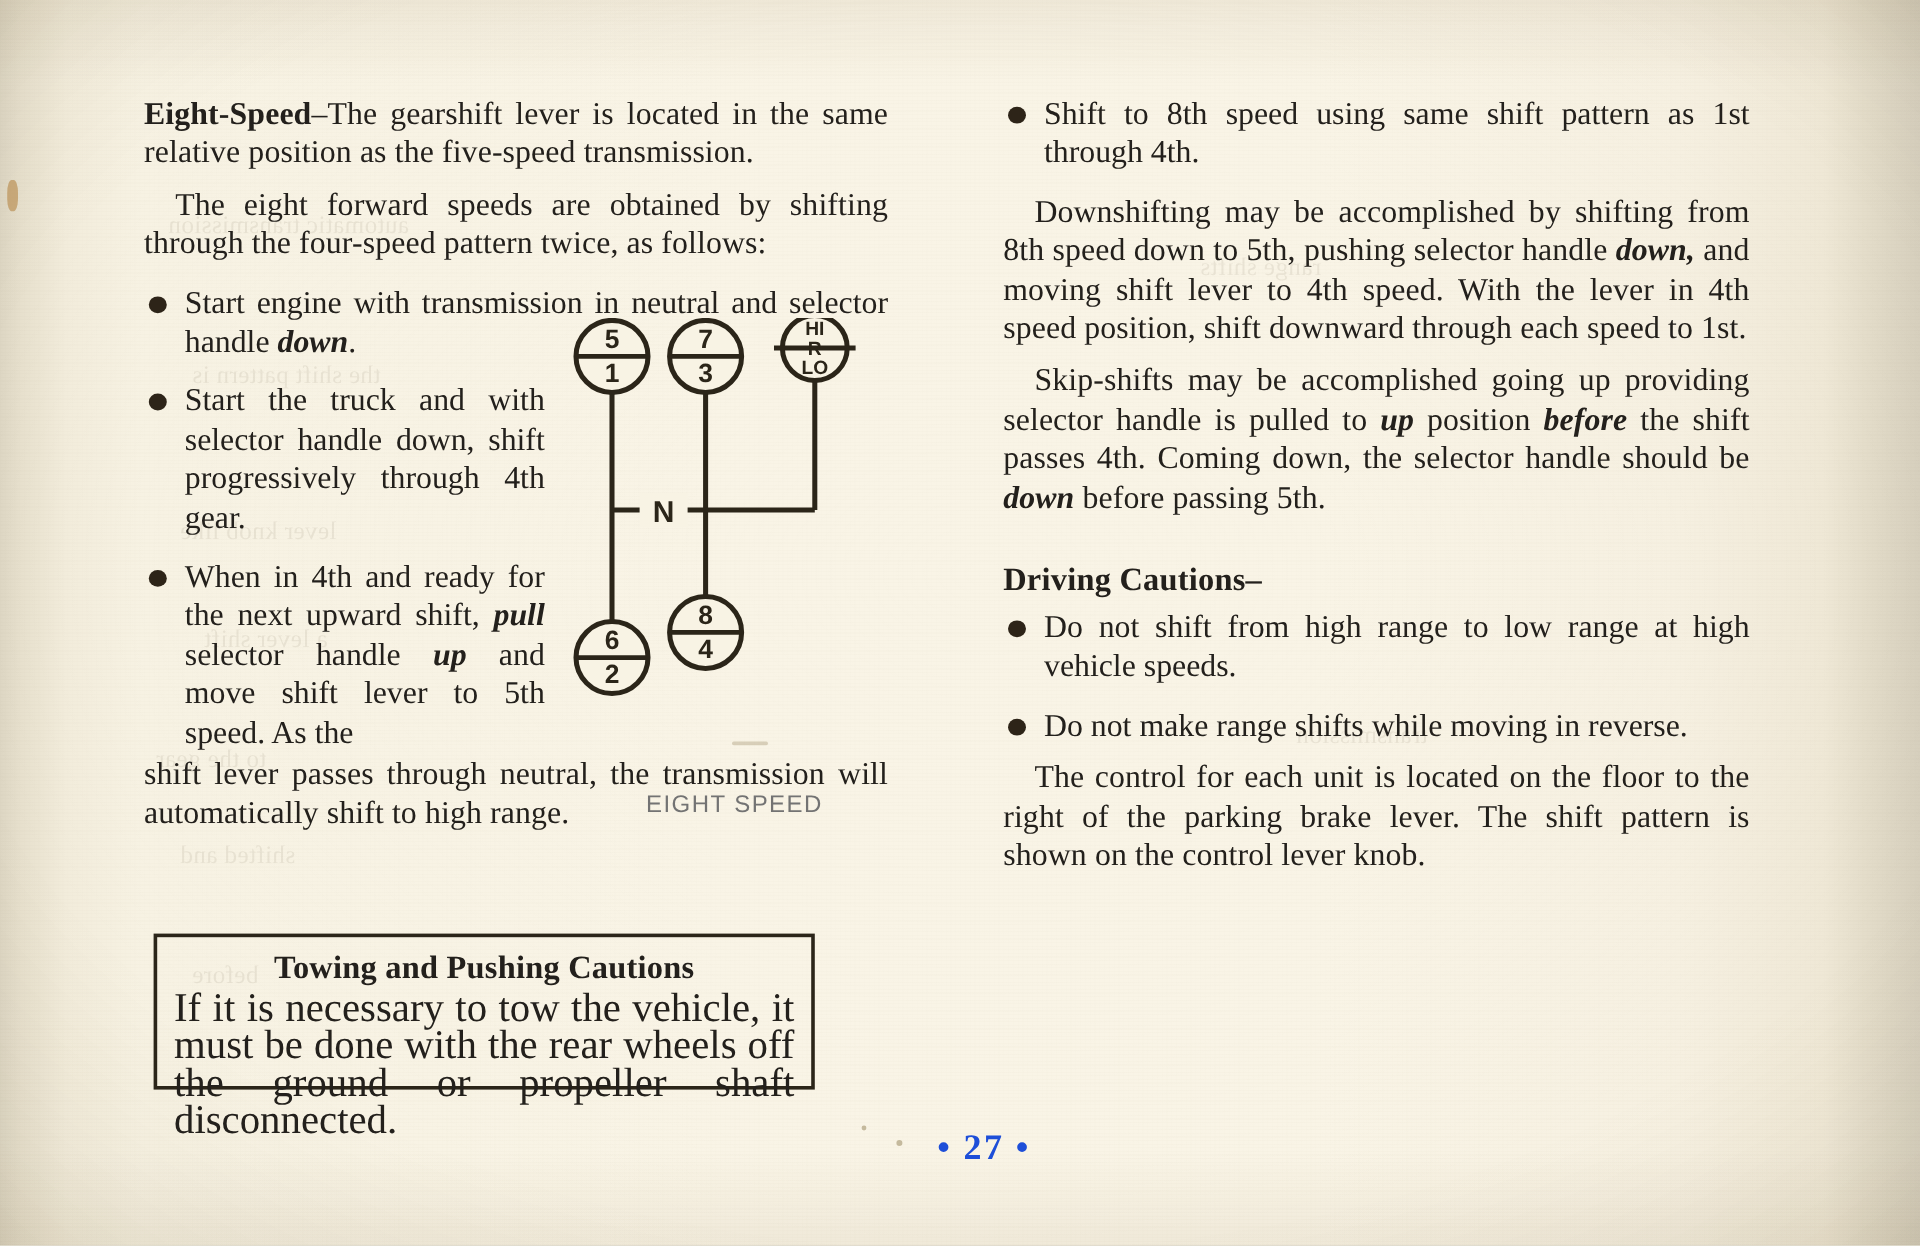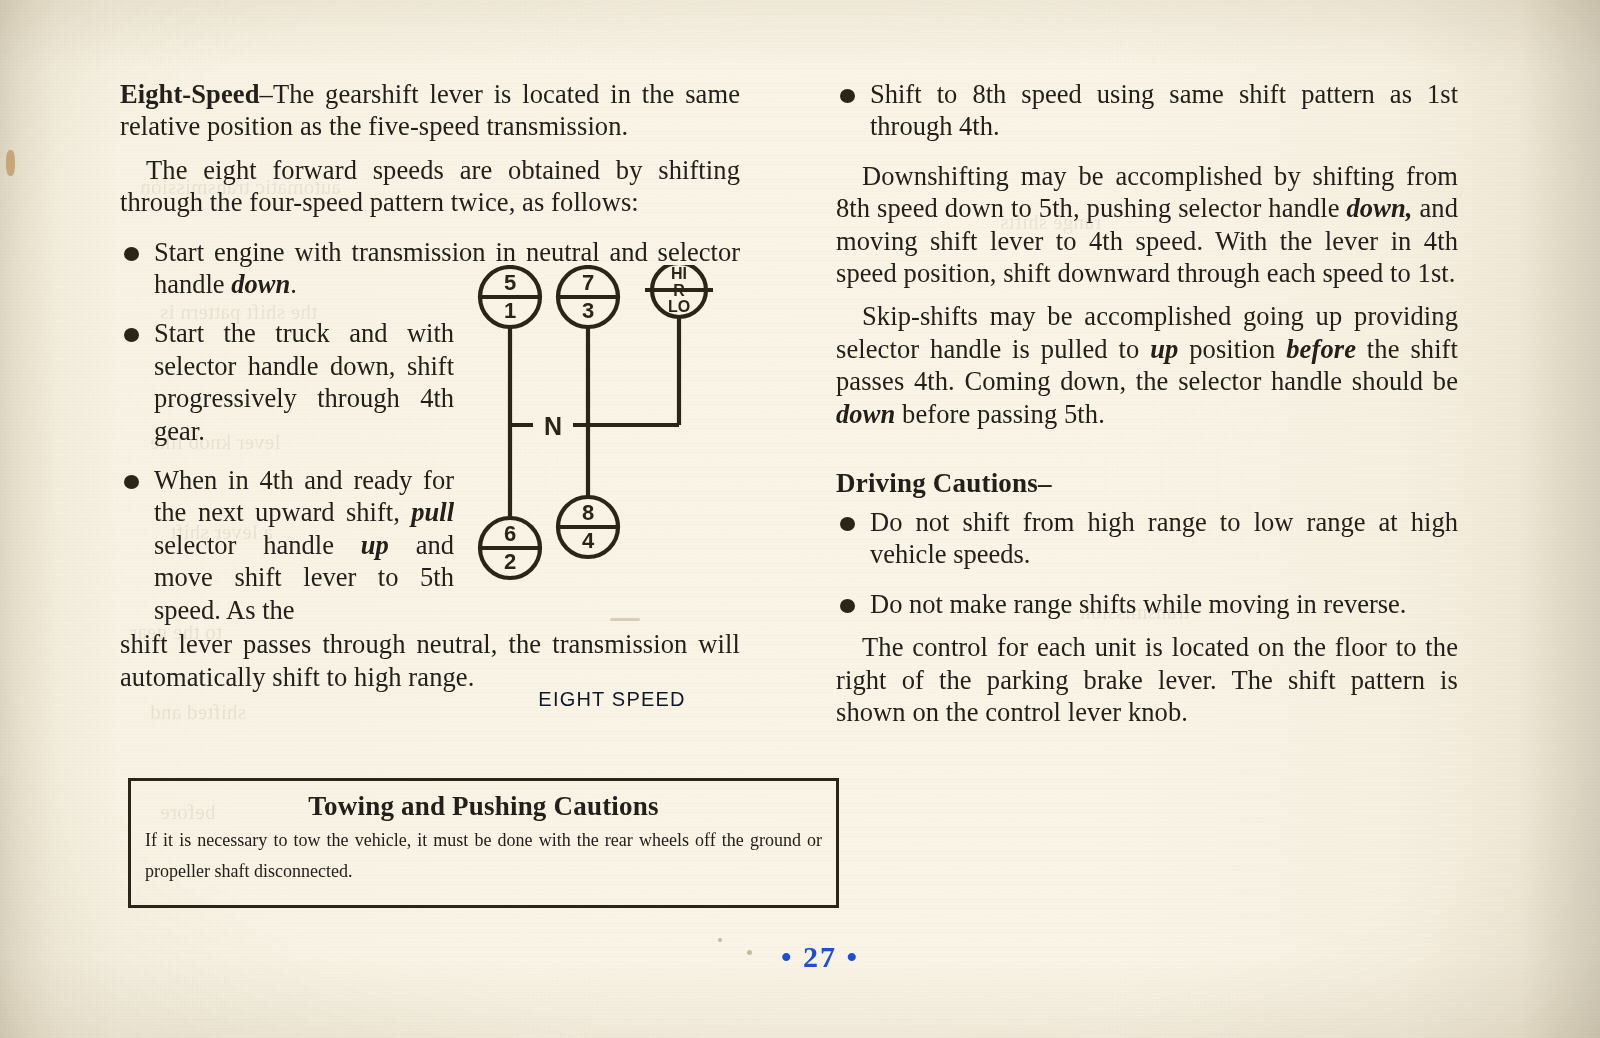--- a/index.html
+++ b/index.html
@@ -130,50 +130,50 @@
     position: absolute;
     left: 475px;
     top: 265px;
     width: 255px;
     height: 340px;
   }
   #diagram svg { display: block; }
   #diagram-caption {
     position: absolute;
     left: 512px;
-    top: 688px;
+    top: 660px;
     width: 200px;
     text-align: center;
     font-family: "Liberation Sans", sans-serif;
     font-size: 20px;
     letter-spacing: 1.2px;
-    color: #0f172a;
+    color: #737373;
   }
 
   
   #caution-box {
     position: absolute;
     left: 128px;
     top: 778px;
-    width: 711px;
+    width: 551px;
     height: 130px;
     border: 3px solid #2b2519;
     box-sizing: border-box;
     padding: 8px 14px 10px 14px;
   }
   #caution-box .cb-title {
     text-align: center;
     font-weight: bold;
     font-size: 27px;
     line-height: 34px;
     letter-spacing: 0.2px;
     margin-bottom: 2px;
   }
   #caution-box .cb-body {
-    font-size: 18px;
+    font-size: 34px;
     line-height: 31px;
     text-align: justify;
   }
 
   
   #page-number {
     position: absolute;
     left: 0;
     right: 0;
     top: 940px;

